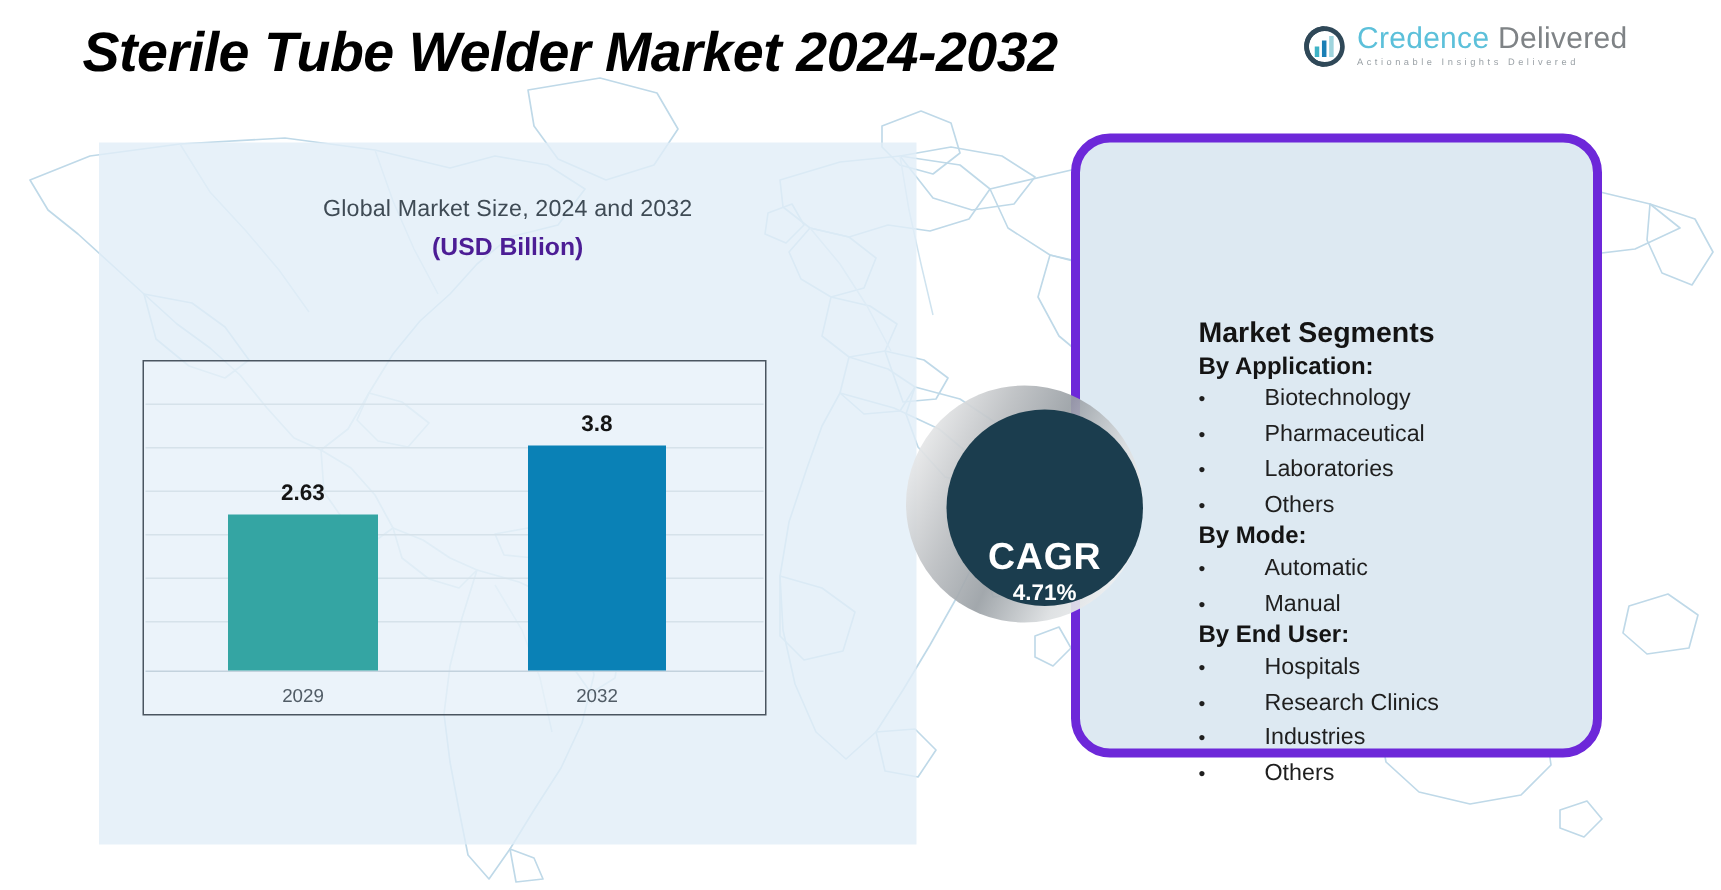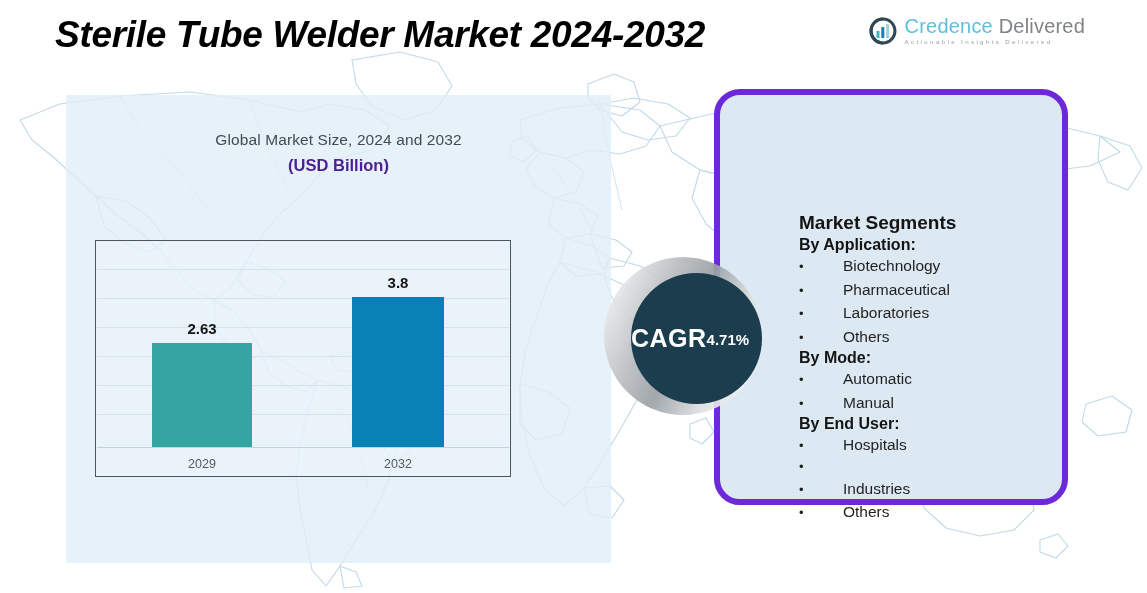--- a/index.html
+++ b/index.html
@@ -180,23 +180,23 @@
     opacity: 0.92;
   }
   #cagr-circle {
     position: absolute;
     left: 0; top: 0;
     width: 131px;
     height: 131px;
     border-radius: 50%;
     background: #1b3d4e;
     display: flex;
-    flex-direction: row;
+    flex-direction: column;
     align-items: center;
-    justify-content: flex-start;
+    justify-content: flex-end;
     color: #ffffff;
   }
   #cagr-label { font-size: 25px; font-weight: bold; letter-spacing: 0.5px; }
   #cagr-value { font-size: 15px; font-weight: bold; margin-top: 1px; }
 
   
   #segments-panel {
     position: absolute;
     left: 714px;
     top: 57px;
@@ -410,20 +410,21 @@
 
       <div>
         <div class="seg-group-title">By End User:</div>
         <ul class="seg-list">
           <li class="seg-item">
               <span class="seg-bullet">•</span>
               <span>Hospitals</span>
             </li>
           <li class="seg-item">
               <span class="seg-bullet">•</span>
+              <span>Research Clinics</span>
             </li>
           <li class="seg-item">
               <span class="seg-bullet">•</span>
               <span>Industries</span>
             </li>
           <li class="seg-item">
               <span class="seg-bullet">•</span>
               <span>Others</span>
             </li>
         </ul>

